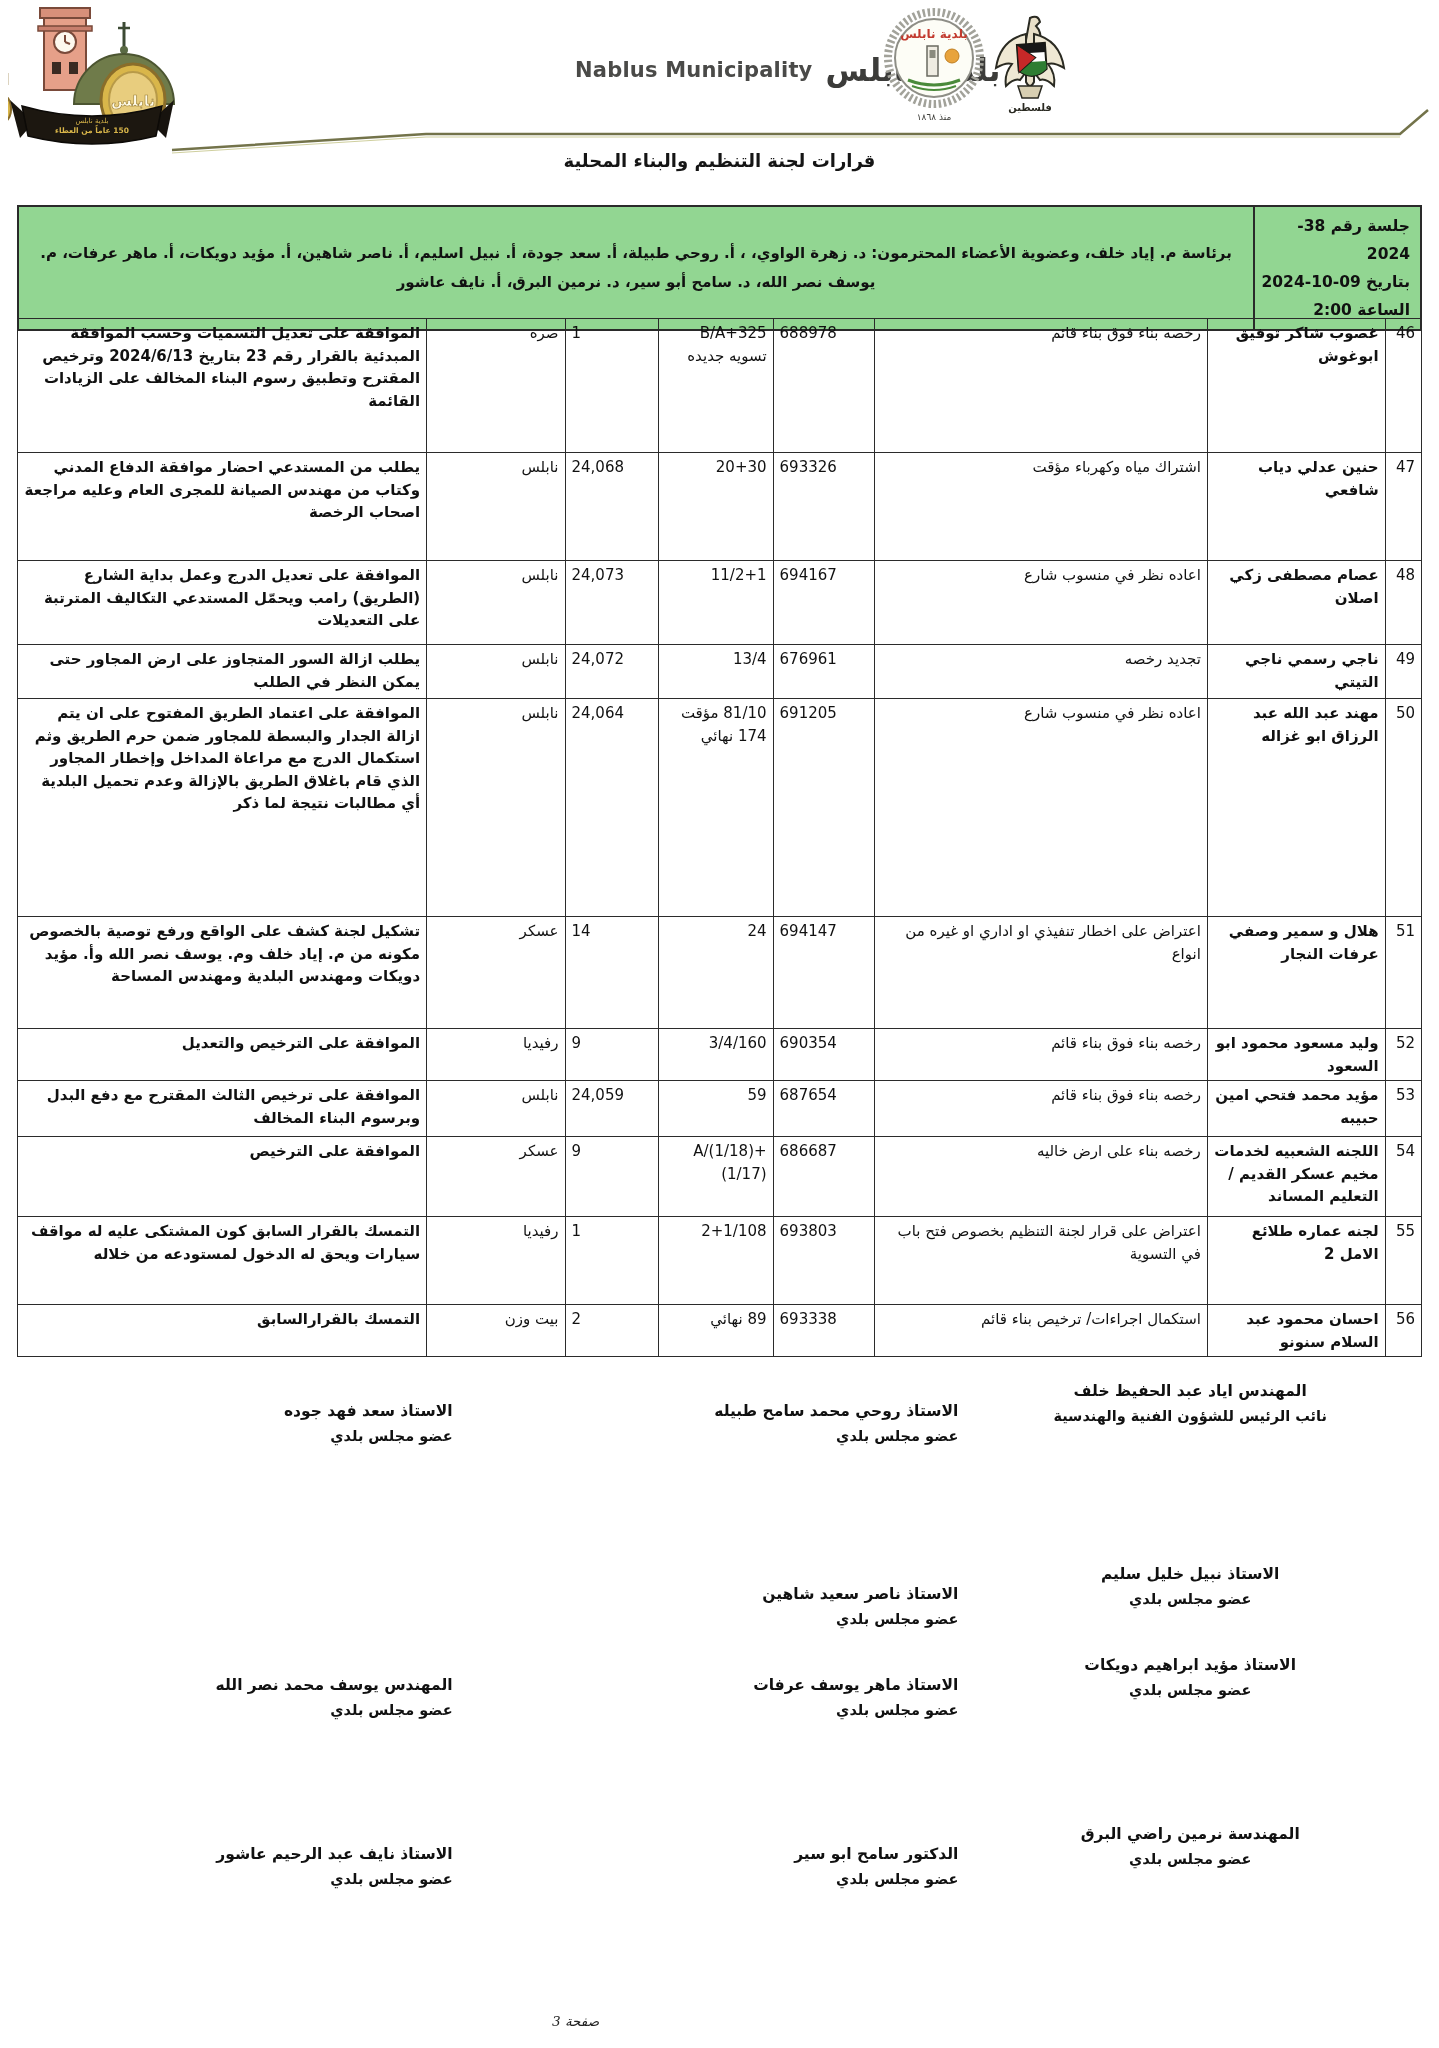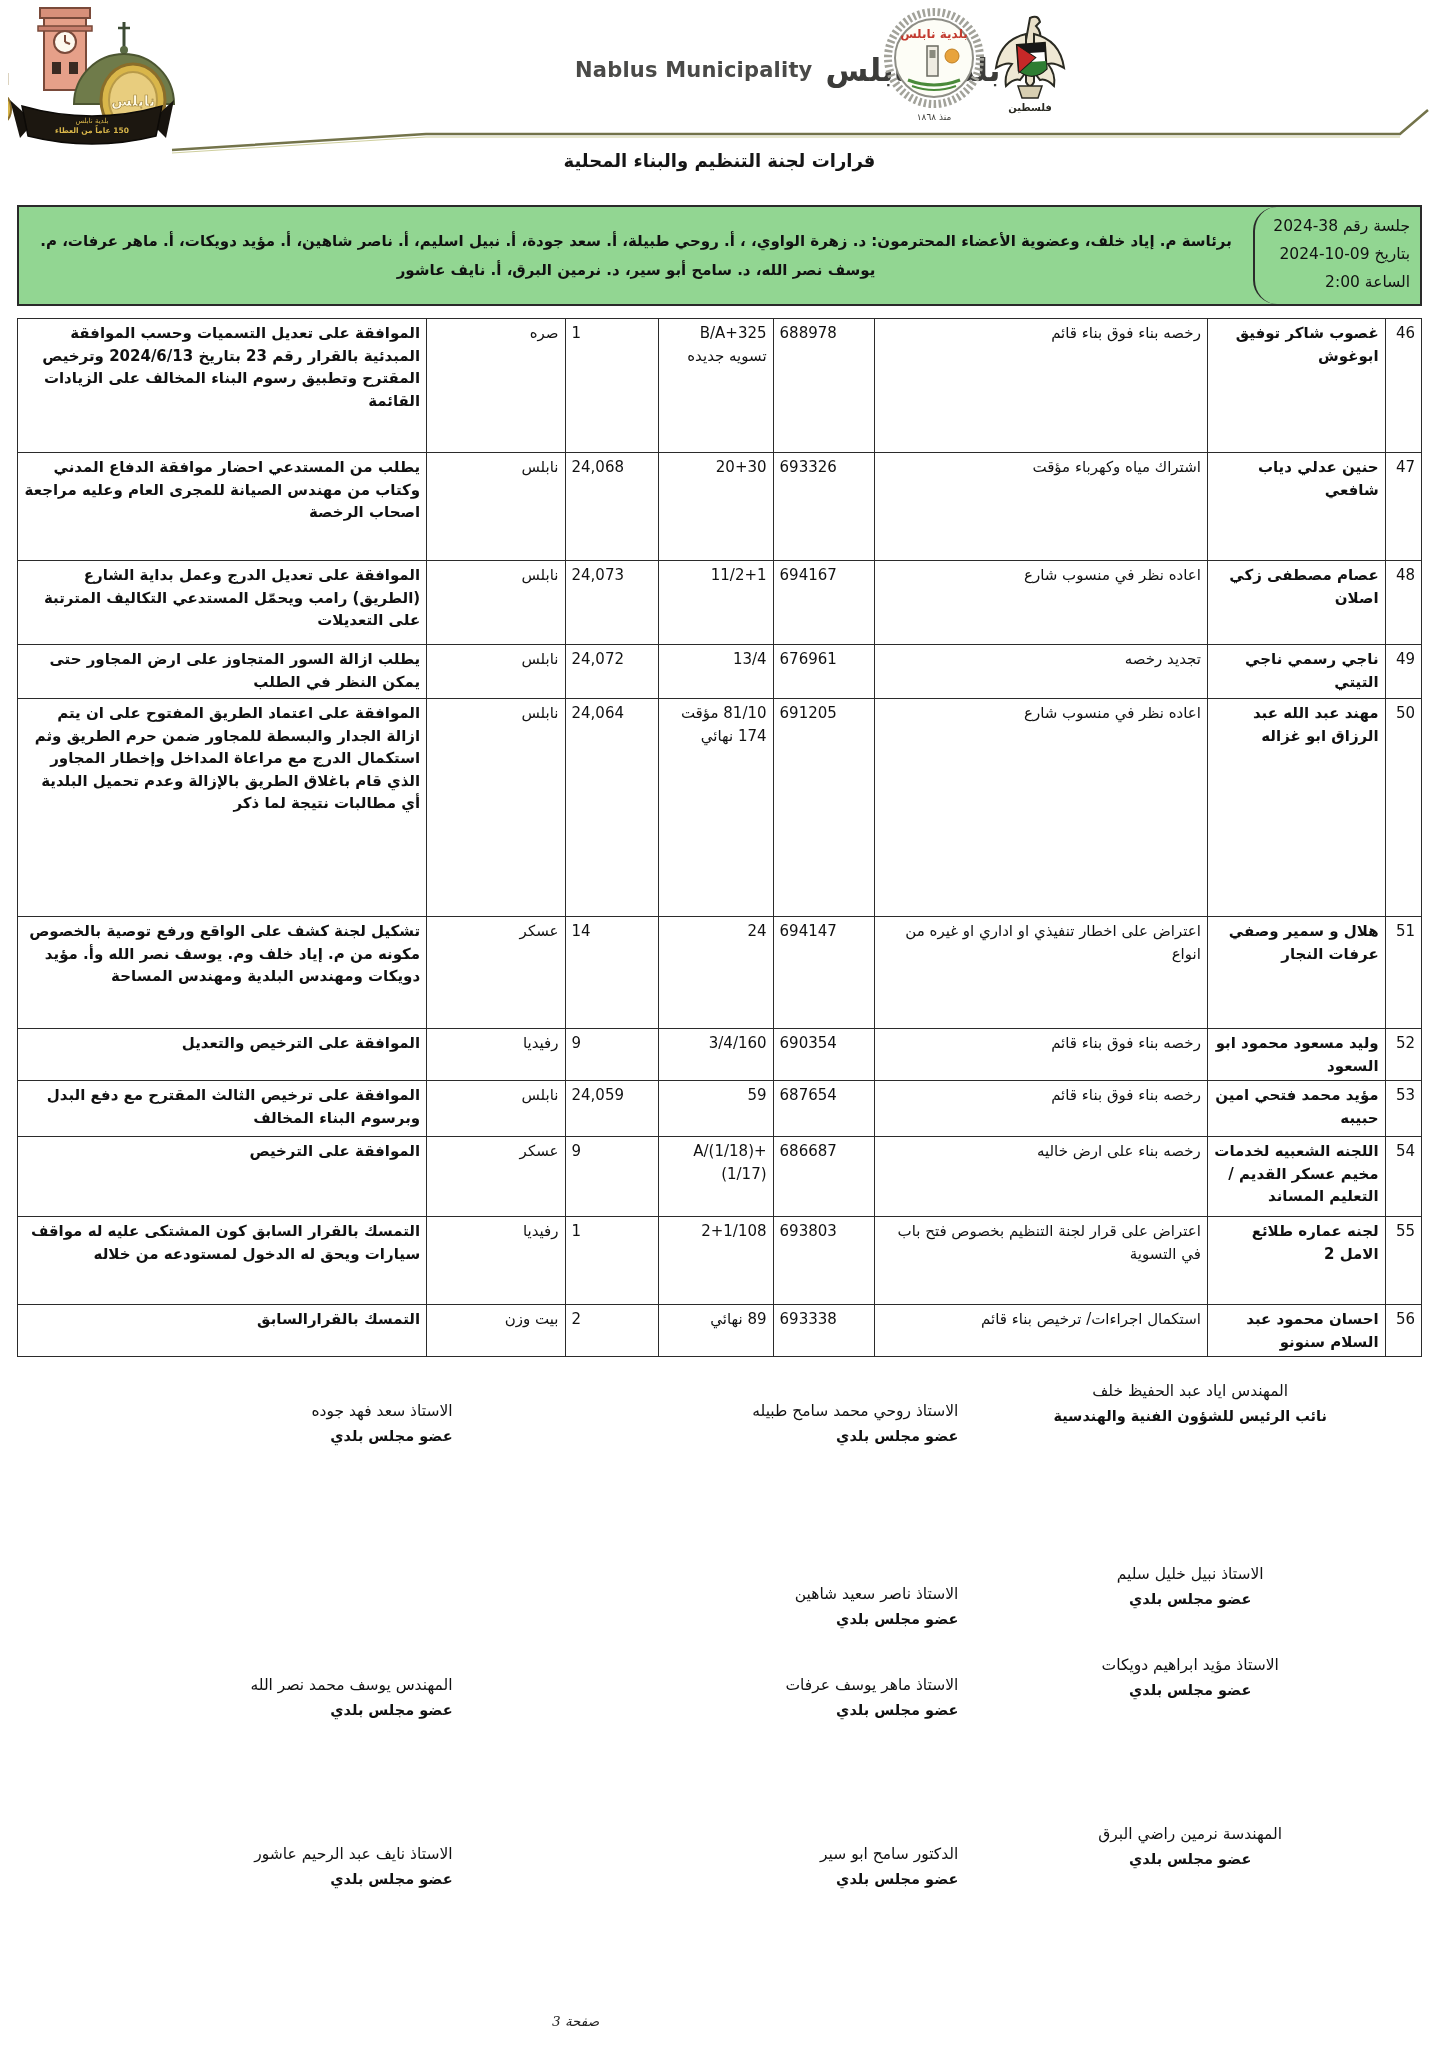--- a/index.html
+++ b/index.html
@@ -21,21 +21,21 @@
   .seal { position:absolute; left:882px; top:8px; width:104px; height:118px; }
   .eagle { position:absolute; left:990px; top:12px; width:80px; height:102px; }
   .header-rule { position:absolute; left:158px; top:100px; width:1278px; height:56px; }
   .doc-title { position:absolute; top:150px; left:0; width:1439px; text-align:center;
                font-size:18px; font-weight:bold; color:#151515; }
 
   
   .session-bar { position:absolute; top:205px; right:17px; width:1405px; min-height:101px;
                  display:flex; direction:rtl; border:2px solid #2a2a2a; background:var(--green,#92d692); }
   .session-right { width:167px; border-left:2px solid #2a2a2a; padding:6px 10px 4px 4px;
-                   font-weight:normal; font-size:15.5px; line-height:1.8; text-align:right;border-radius:24px; }
+                   font-weight:bold; font-size:15.5px; line-height:1.8; text-align:right; }
   .session-left { flex:1; display:flex; align-items:center; justify-content:center;
                   padding:6px 18px; font-weight:bold; font-size:15px; line-height:1.9; text-align:center; }
 
   
   table.decisions { position:absolute; top:318px; right:17px; width:1405px;
                     border-collapse:collapse; direction:rtl; table-layout:fixed; }
   table.decisions td { border:1.5px solid #2b2b2b; vertical-align:top; padding:3px 6px;
                        font-size:15px; line-height:1.5; overflow:hidden; }
   td.c-no     { width:36px;  text-align:right; padding:3px 2px; }
   td.c-name   { width:176px; font-weight:bold; font-size:16px; }
@@ -50,21 +50,21 @@
   tr.tr-6 td {height:40px;}  tr.tr-7 td {height:56px;}  tr.tr-8 td {height:80px;}
   tr.tr-9 td {height:88px;}  tr.tr-10 td {height:48px;}
 
   
   .signatures { position:absolute; top:1368px; right:17px; width:1405px; direction:rtl; }
   .sig-row { display:grid; grid-template-columns:33% 36% 31%; }
   .sig-row-0 { margin-top:10px; } .sig-row-1 { margin-top:112px; }
   .sig-row-2 { margin-top:20px; } .sig-row-3 { margin-top:98px; }
   .sig-cell { text-align:center; }
   .sig-cell.mid, .sig-cell.lft { padding-top:20px;text-align:right; }
-  .sig-name  { font-weight:normal; font-size:15.5px; line-height:1.7; }
+  .sig-name  { font-weight:bold; font-size:15.5px; line-height:1.7; }
   .sig-title { font-weight:bold; font-size:14.5px; line-height:1.7; }
 
   .footer-page { position:absolute; top:2013px; left:552px; direction:rtl;
                  font-family:"DejaVu Serif", serif; font-style:italic; font-size:13.5px; color:#222; }
 </style>
 </head>
 <body>
 
 <div class="page">
 

